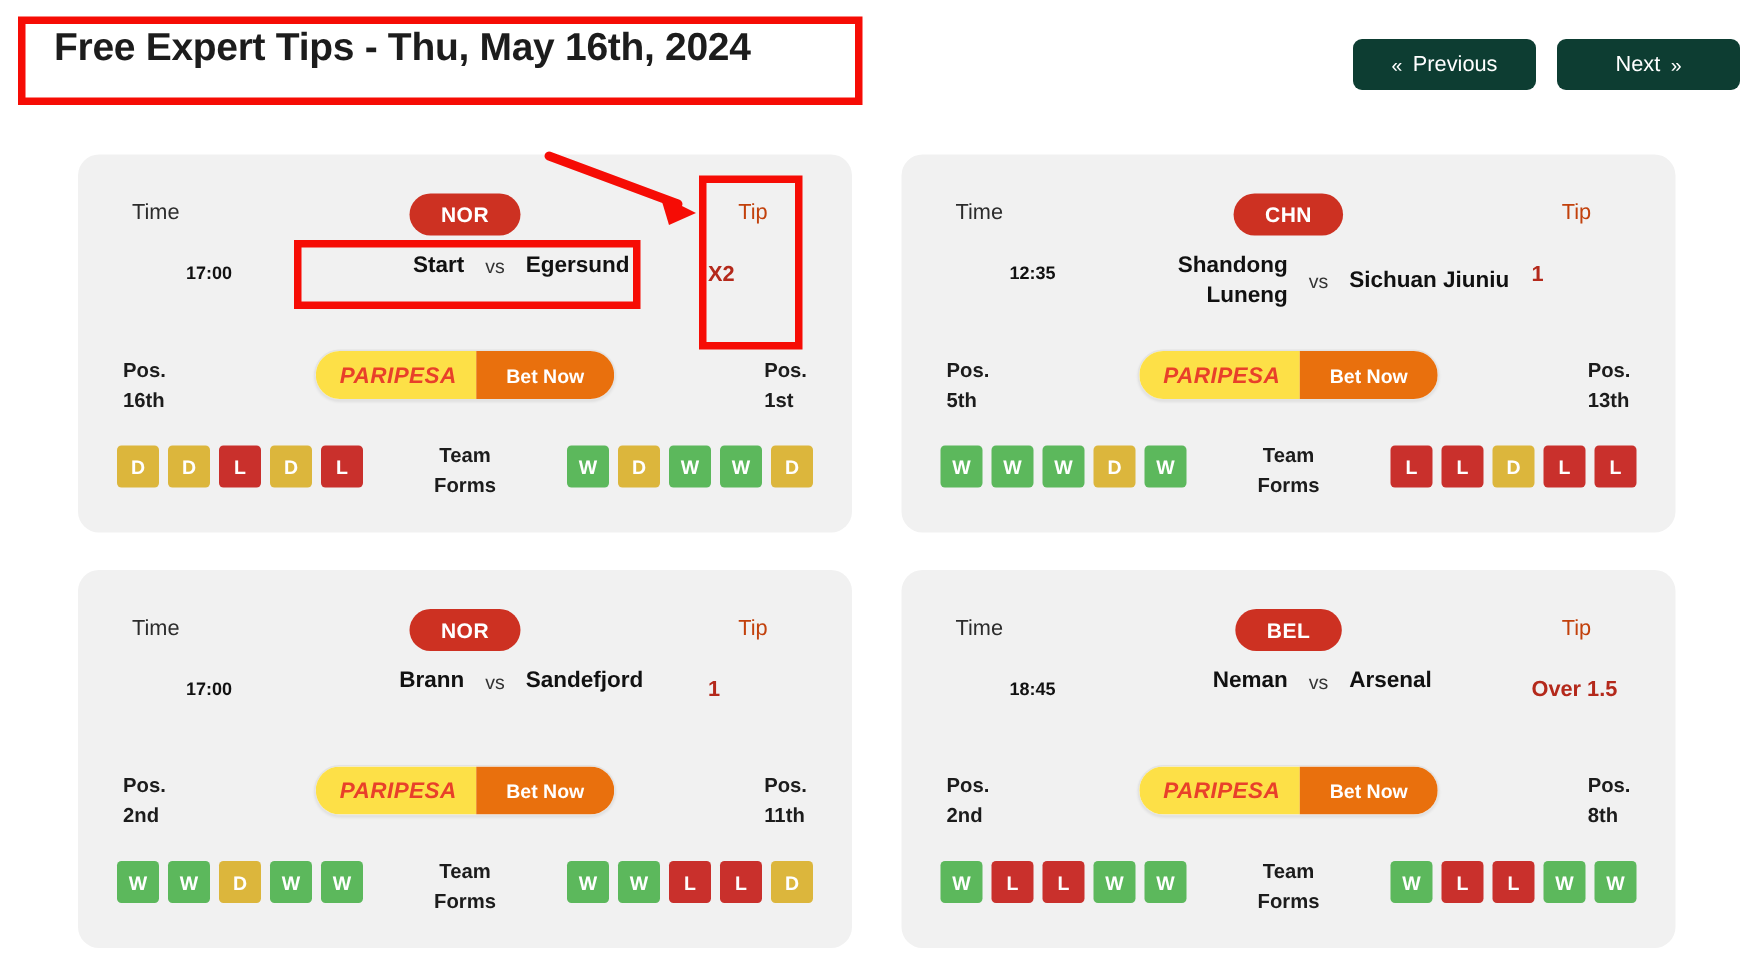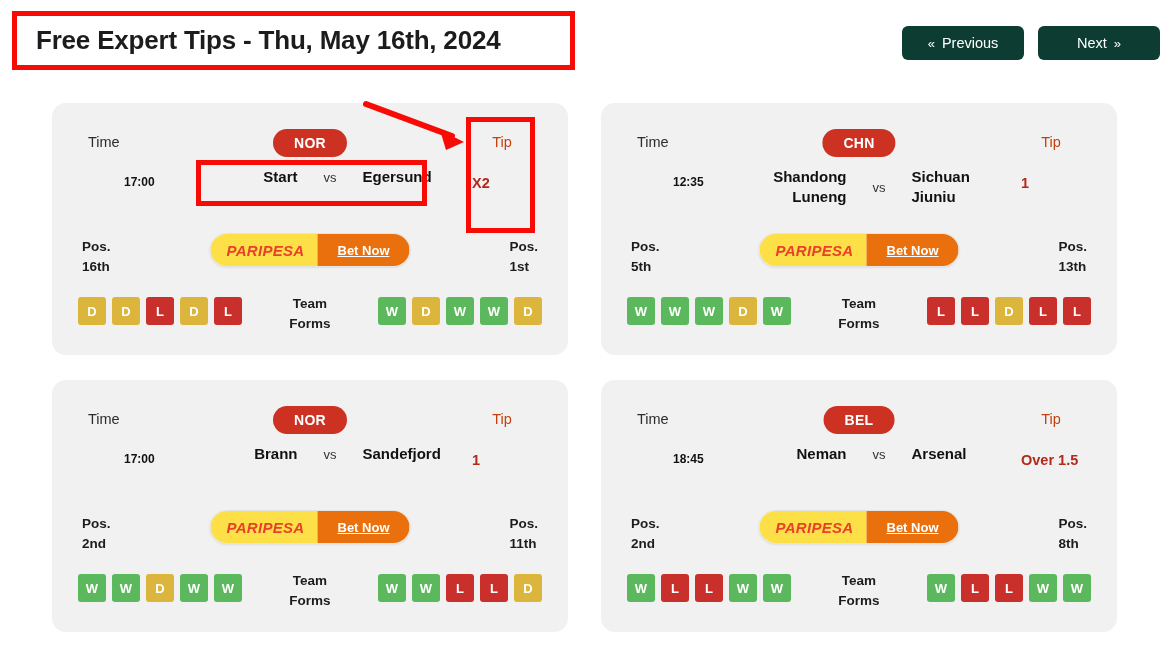--- a/index.html
+++ b/index.html
@@ -26,21 +26,21 @@
   .title-wrap {
     position: absolute;
     left: 12px;
     top: 11px;
     width: 563px;
     height: 59px;
     box-sizing: border-box;
     border: 5px solid #f60c05;
     background: #ffffff;
     display: flex;
-    align-items: center;
+    align-items: flex-start;
   }
   .page-title {
     font-size: 26px;
     font-weight: bold;
     color: #1c1c1c;
     letter-spacing: -0.2px;
     padding-left: 19px;
     white-space: nowrap;
   }
   .nav-buttons {
@@ -149,21 +149,21 @@
     margin-left: 36px;
   }
   .teams {
     position: absolute;
     left: 150px;
     right: 110px;
     top: 6px;
     display: flex;
     align-items: center;
     justify-content: center;
-    gap: 26px;
+    gap: 14px;
   }
   .team-name {
     font-size: 15px;
     font-weight: bold;
     color: #111;
     text-align: center;
     width: 108px;
     line-height: 1.35;
   }
   .team-home { text-align: right; }
@@ -227,21 +227,20 @@
     padding: 0 13px 0 16px;
   }
   .bet-cta {
     background: #e9700d;
     color: #ffffff;
     font-size: 13px;
     font-weight: bold;
     display: flex;
     align-items: center;
     padding: 0 20px;
-    text-decoration: underline;
   }
 
   .row-forms {
     position: relative;
     height: 52px;
   }
   .forms-label {
     position: absolute;
     left: 50%;
     transform: translateX(-50%);

